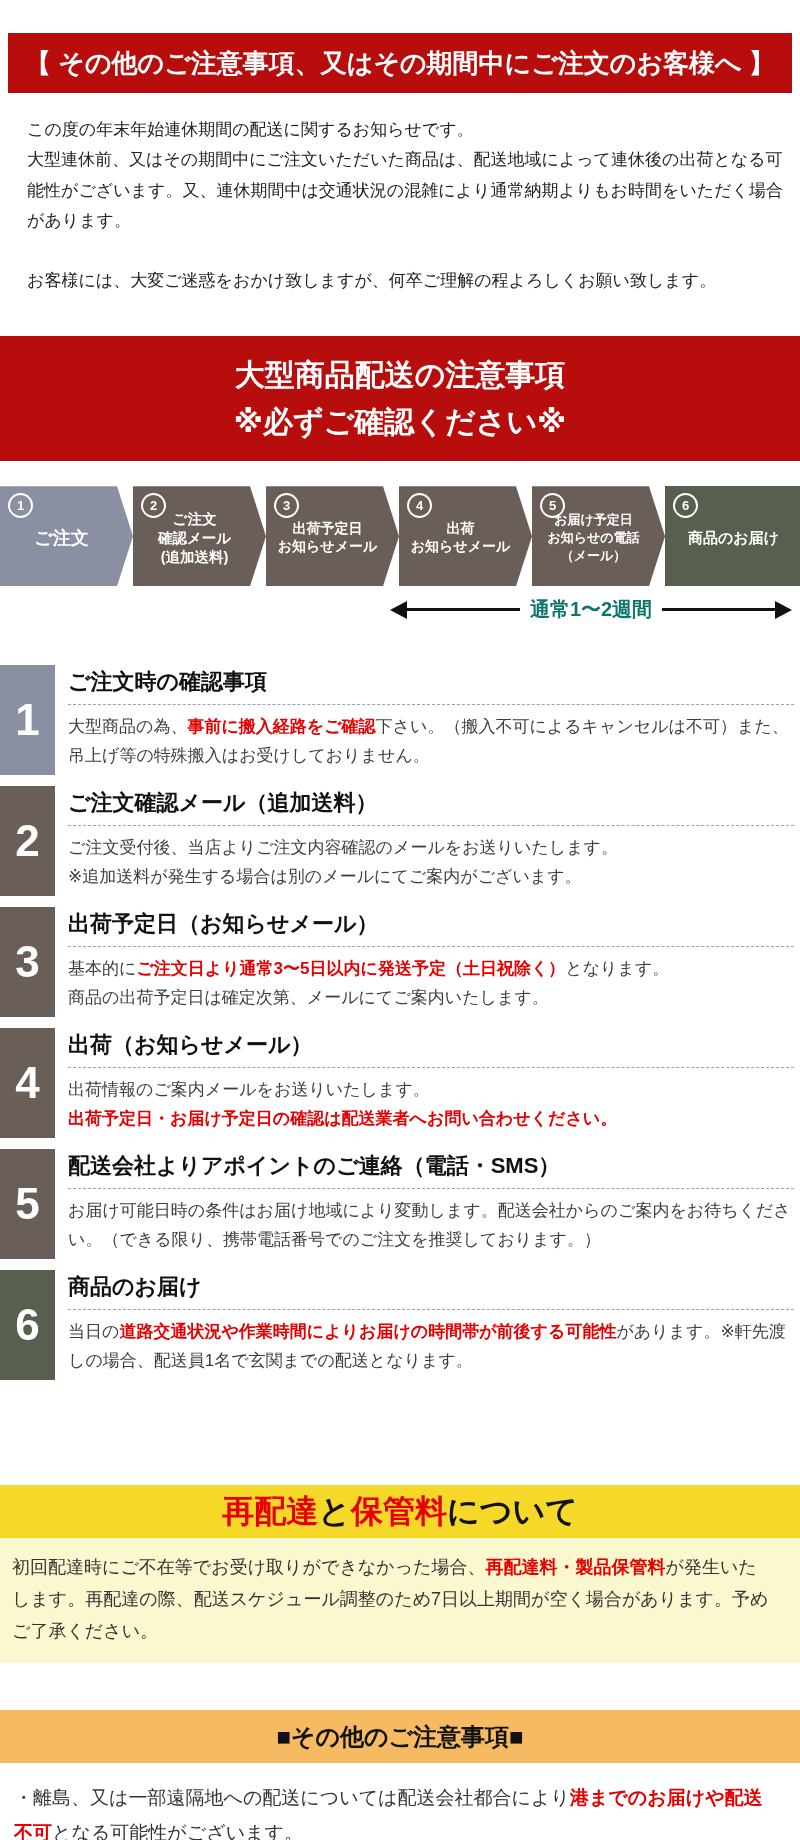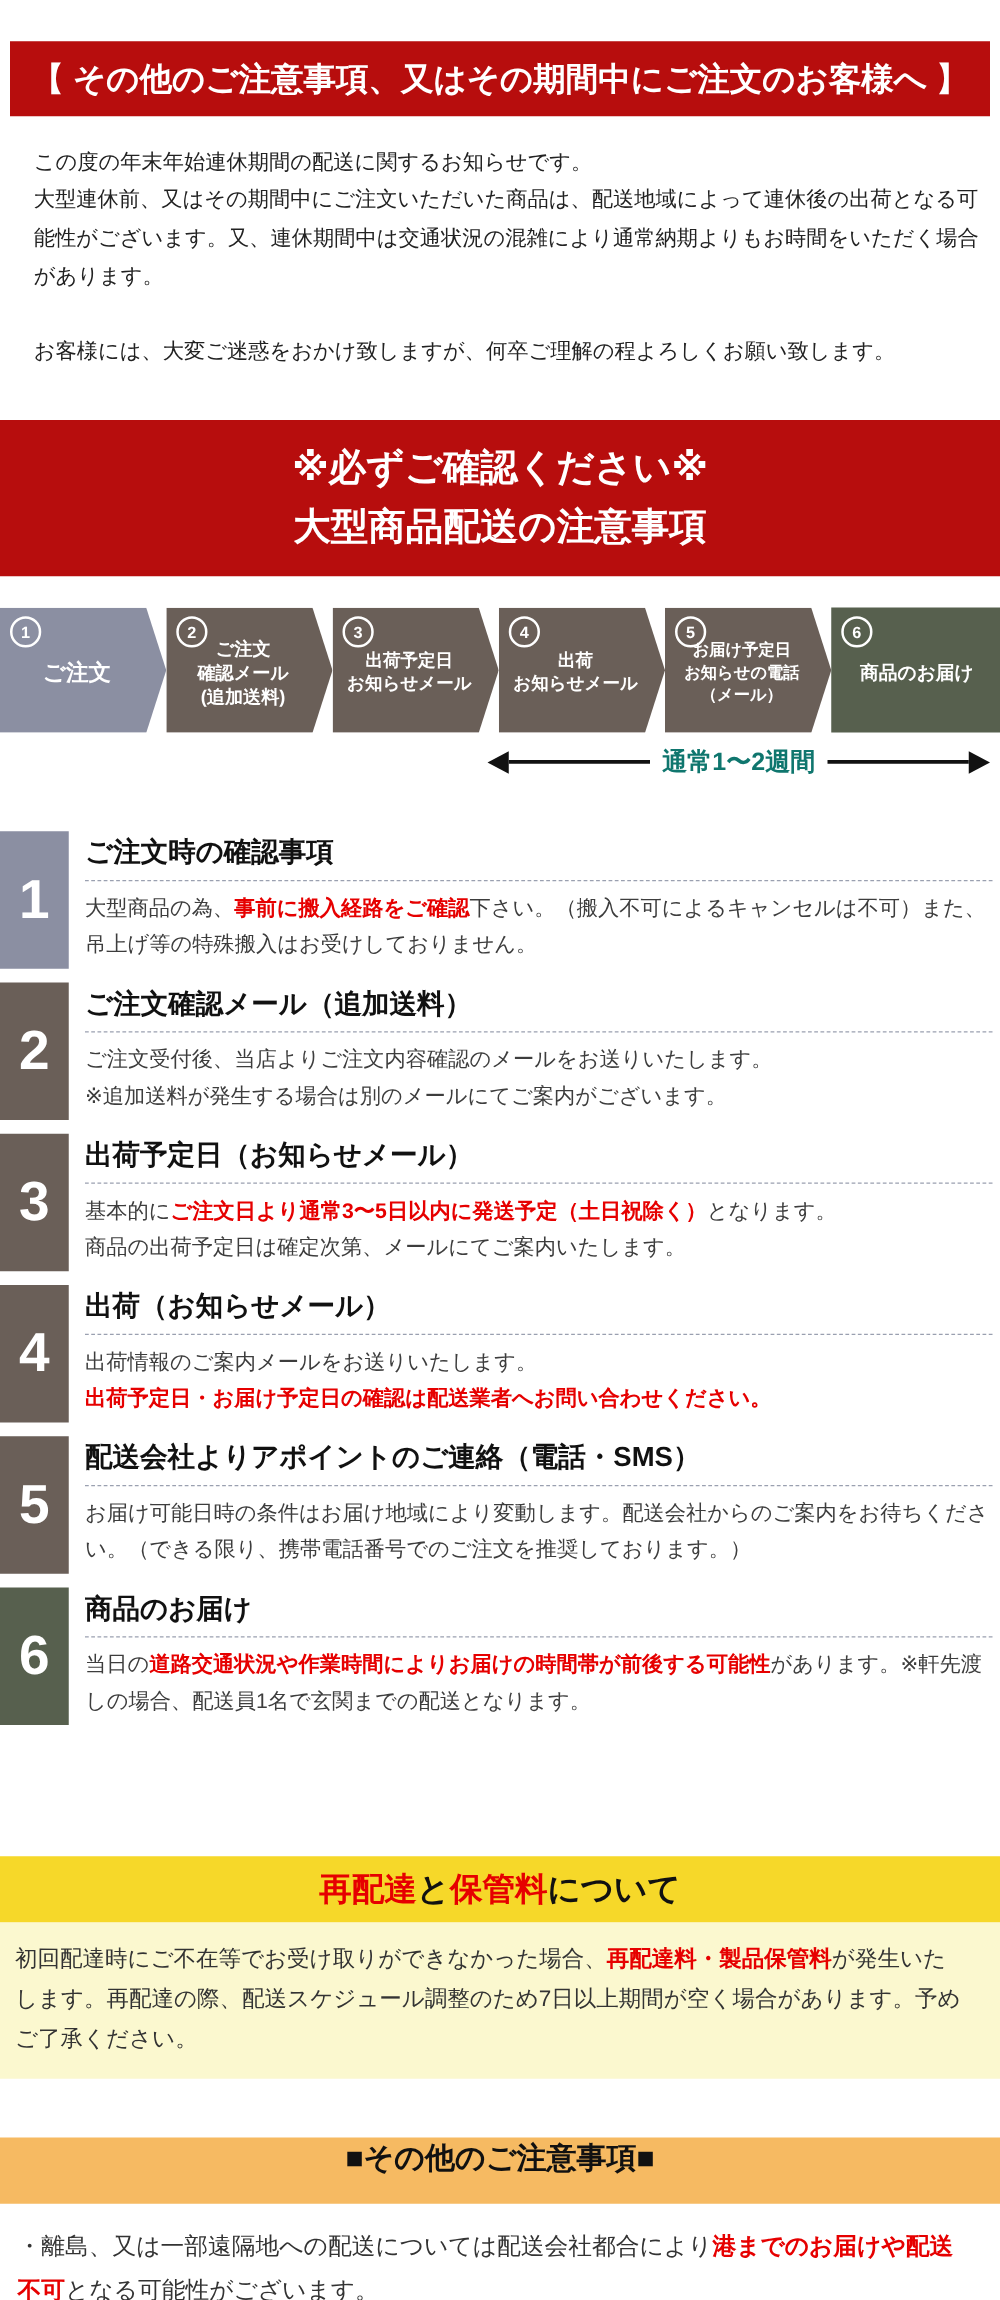--- a/index.html
+++ b/index.html
@@ -88,33 +88,33 @@
     padding:2px 0 7px 0;border-bottom:1px dashed #9aa0b0;
   }
   .sec-body{font-size:17px;color:#3d3d3d;line-height:1.72;padding-top:7px;white-space:pre-line;}
   .red-em{color:var(--accent-red,#e60000);font-weight:bold;}
 
   
   .redelivery{margin-top:105px;width:800px;}
   .red-head{
     height:53px;background:var(--yellow-header,#f6d829);
     display:flex;align-items:center;justify-content:center;
-    font-size:26px;font-weight:bold;color:#111;
+    font-size:32px;font-weight:bold;color:#111;
   }
   .red-body{
     background:var(--yellow-body,#fbf8cf);
     padding:13px 30px 16px 12px;
     font-size:18px;line-height:1.78;color:#333;white-space:pre-line;
   }
 
   
   .other-bar{
     margin-top:47px;height:53px;width:800px;
     background:var(--orange-bar,#f6ba62);
-    display:flex;justify-content:center;
+    display:flex;align-items:center;justify-content:center;
     font-size:24px;font-weight:bold;color:#111;
   }
   .other-body{
     margin:18px 28px 0 14px;
     font-size:19px;line-height:1.8;color:#333;white-space:pre-line;
   }
 </style>
 </head>
 <body>
 
@@ -124,22 +124,22 @@
     <span>【 その他のご注意事項、又はその期間中にご注文のお客様へ 】</span>
   </div>
 
   <div class="intro">
     <p class="pre">この度の年末年始連休期間の配送に関するお知らせです。
 大型連休前、又はその期間中にご注文いただいた商品は、配送地域によって連休後の出荷となる可能性がございます。又、連休期間中は交通状況の混雑により通常納期よりもお時間をいただく場合があります。</p>
     <p class="pre">お客様には、大変ご迷惑をおかけ致しますが、何卒ご理解の程よろしくお願い致します。</p>
   </div>
 
   <div class="confirm-banner">
+    <div>大型商品配送の注意事項</div>
     <div>※必ずご確認ください※</div>
-    <div>大型商品配送の注意事項</div>
   </div>
 
   <div class="flow">
     <div class="step step-1">
       <span class="circle-num">1</span>
       <span>ご注文</span>
     </div>
     <div class="step step-2">
       <span class="circle-num">2</span>
       <span>ご注文

